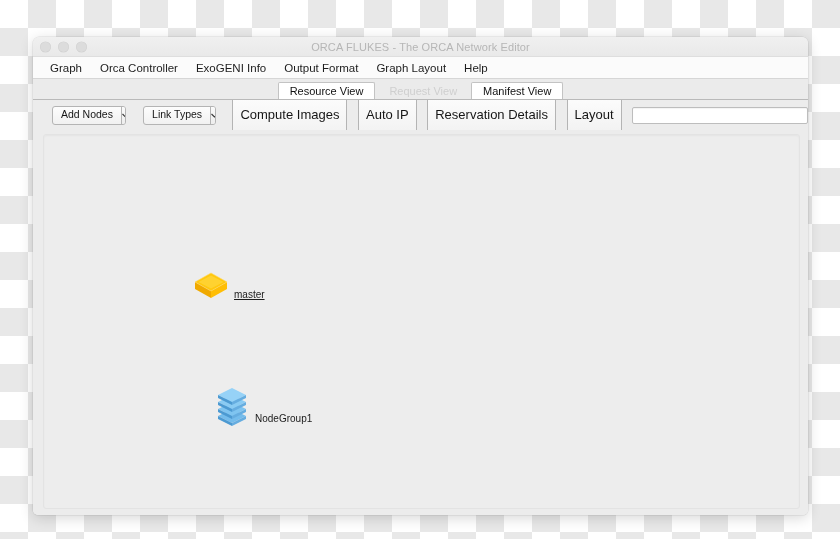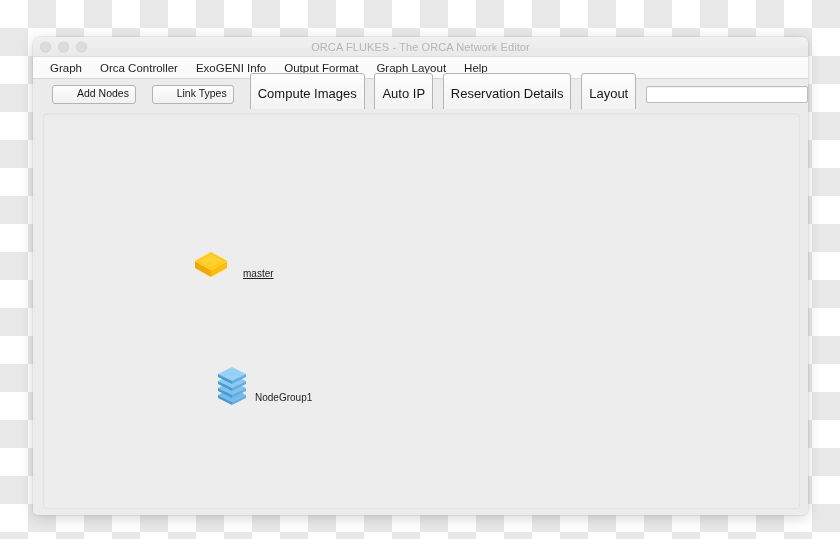--- a/index.html
+++ b/index.html
@@ -145,21 +145,20 @@
   }
   .combo {
     display: flex;
     align-items: stretch;
     border: 1px solid #b4b4b4;
     border-radius: 3px;
     height: 17px;
     background: linear-gradient(to bottom, #fdfdfd 0%, #f1f1f1 100%);
     overflow: hidden;
     cursor: default;
-    padding-left: 16px;
   }
   .combo .combo-label {
     font-size: 10.5px;
     color: #161616;
     line-height: 15px;
     padding: 0 8px 0 8px;
     white-space: nowrap;
   }
   .combo .combo-arrow {
     width: 13px;
@@ -211,21 +210,21 @@
     display: flex;
     align-items: center;
     cursor: default;
   }
   .node-label {
     font-size: 10px;
     color: #1c1c1c;
     white-space: nowrap;
   }
   #node-master { left: 149px; top: 136px; }
-  #node-master .node-label { margin-left: 14px; margin-top: 13px; text-decoration: underline; }
+  #node-master .node-label { margin-left: 5px; margin-top: 13px; text-decoration: underline; }
   #node-group1 { left: 171px; top: 248px; }
   #node-group1 .node-label { margin-left: 6px; margin-top: 22px; }
 </style>
 </head>
 <body>
 
 <div class="window">
 
   <div class="titlebar">
     <div class="traffic">
@@ -238,20 +237,25 @@
 
   <div class="menubar">
     <div class="menu-item">Graph</div>
     <div class="menu-item">Orca Controller</div>
     <div class="menu-item">ExoGENI Info</div>
     <div class="menu-item">Output Format</div>
     <div class="menu-item">Graph Layout</div>
     <div class="menu-item">Help</div>
   </div>
 
+  <div class="tabstrip">
+    <div class="tab">Resource View</div>
+    <div class="tab disabled">Request View</div>
+    <div class="tab">Manifest View</div>
+  </div>
 
   <div class="toolbar">
 
     <div class="combo">
       <span class="combo-label">Add Nodes</span>
       <span class="combo-arrow">
         <svg width="7" height="5" viewBox="0 0 7 5">
             <path d="M0.5 1 L3.5 4 L6.5 1" fill="none" stroke="#3a3a3a" stroke-width="1.2"></path>
           </svg>
       </span>

